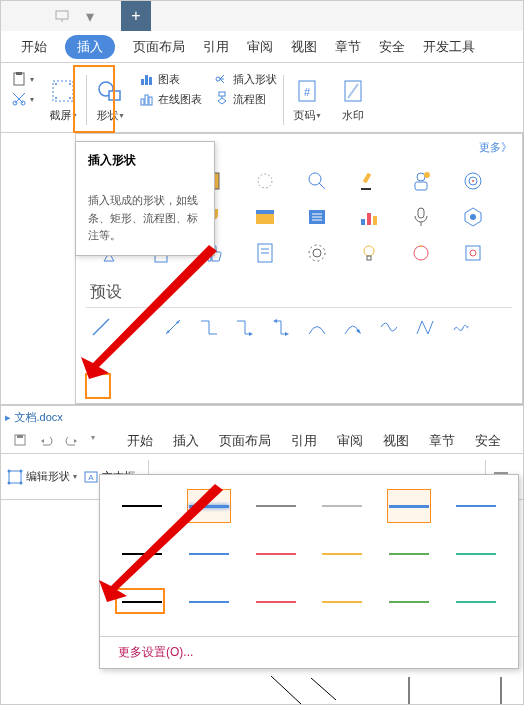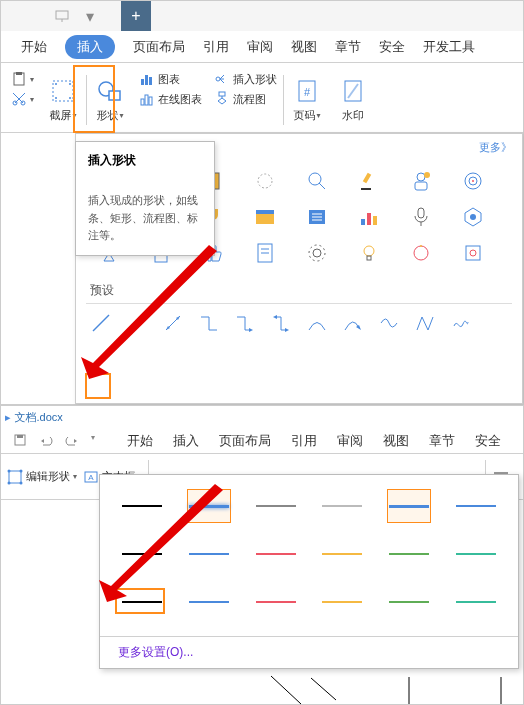--- a/index.html
+++ b/index.html
@@ -34,21 +34,21 @@
     .tooltip-title { font-size: 12px; font-weight: bold; margin-bottom: 23px; }
     .tooltip-body { font-size: 11px; color: #555; line-height: 1.6; }
     
     
     .shapes-panel { position: absolute; left: 74px; top: 132px; right: 0; bottom: 0; background: #fff; border: 1px solid #ccc; box-shadow: 1px 1px 4px rgba(0,0,0,0.1); overflow: hidden; }
     .panel-header { height: 26px; display: flex; align-items: center; padding: 11px 10px; font-size: 12px; color: #666; justify-content: space-between; }
     .more-link { color: #4a89dc; font-size: 11px; }
     .icon-grid { display: grid; grid-template-columns: repeat(8, 44px); gap: 6px 8px; padding: 6px 18px; }
     .grid-icon { width: 30px; height: 30px; display: flex; align-items: center; justify-content: center; cursor: pointer; }
     
-    .group-label { font-size: 12px; color: #555; padding: 8px 14px 4px 14px; }
+    .group-label { font-size: 16px; color: #555; padding: 8px 14px 4px 14px; }
     .lines-row { display: flex; gap: 14px; padding: 8px 14px; }
     .line-shape { width: 22px; height: 22px; display: flex; align-items: center; justify-content: center; cursor: pointer; }
     
     
     .red-arrow { position: absolute; pointer-events: none; z-index: 30; }
     
     
     .bottom-section { position: absolute; top: 405px; left: 0; width: 524px; height: 300px; border: 1px solid #ccc; background: #fff; }
     
     .doc-title { height: 22px; display: flex; align-items: center; padding-left: 4px; font-size: 11px; color: #2b6cb0; }
@@ -58,21 +58,21 @@
     .tabs2 { height: 32px; display: flex; align-items: center; gap: 20px; padding-left: 100px; border-bottom: 1px solid #d0d0d0; }
     
     .toolbar2 { height: 46px; display: flex; align-items: center; gap: 6px; padding: 4px 6px; border-bottom: 1px solid #d0d0d0; }
     
     
     .style-gallery { position: absolute; left: 98px; top: 68px; width: 420px; height: 195px; background: #fff; border: 1px solid #bbb; box-shadow: 2px 2px 6px rgba(0,0,0,0.2); }
     .style-row { display: flex; gap: 22px; padding: 14px 20px 0 20px; }
     .style-swatch { width: 46px; height: 34px; border: 1px solid transparent; display: flex; align-items: center; justify-content: center; cursor: pointer; }
     .style-swatch.sel { border-color: #ff8c1a; background: #fff6eb; }
     .style-line { width: 40px; height: 2px; }
-    .gallery-footer { position: absolute; bottom: 0; left: 0; right: 0; height: 32px; border-top: 1px solid #d0d0d0; display: flex; align-items: center; padding-left: 18px; font-size: 12px; color: #6d28d9; cursor: pointer; }
+    .gallery-footer { position: absolute; bottom: 0; left: 0; right: 0; height: 32px; border-top: 1px solid #d0d0d0; display: flex; align-items: center; padding-left: 18px; font-size: 12px; color: #be185d; cursor: pointer; }
     
     .canvas-area { position: absolute; left: 160px; top: 264px; width: 360px; height: 36px; }
     .canvas-area svg { overflow: visible; }
   </style>
 </head>
 <body>
 
 <div class="top-section">
   <div class="titlebar">
     <span class="titlebar-icon">

